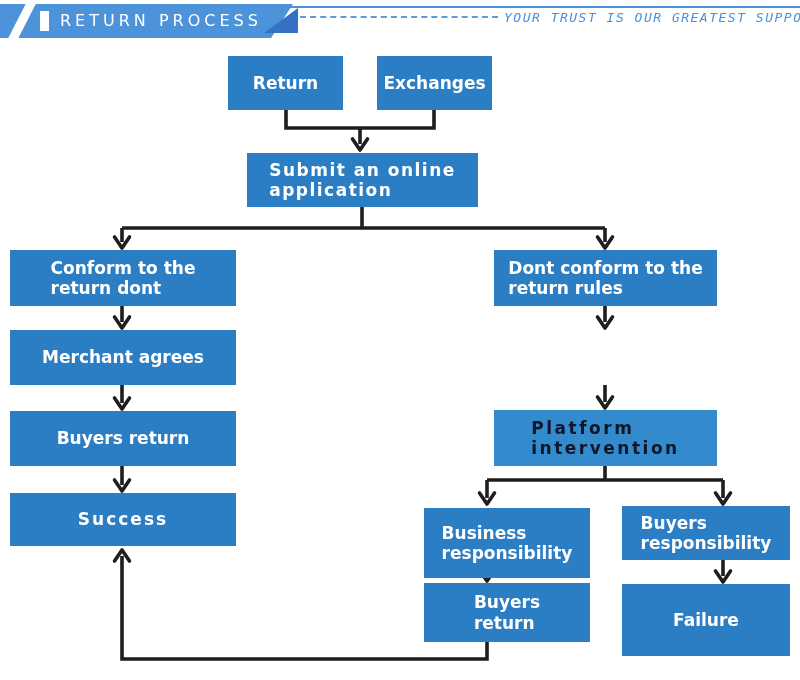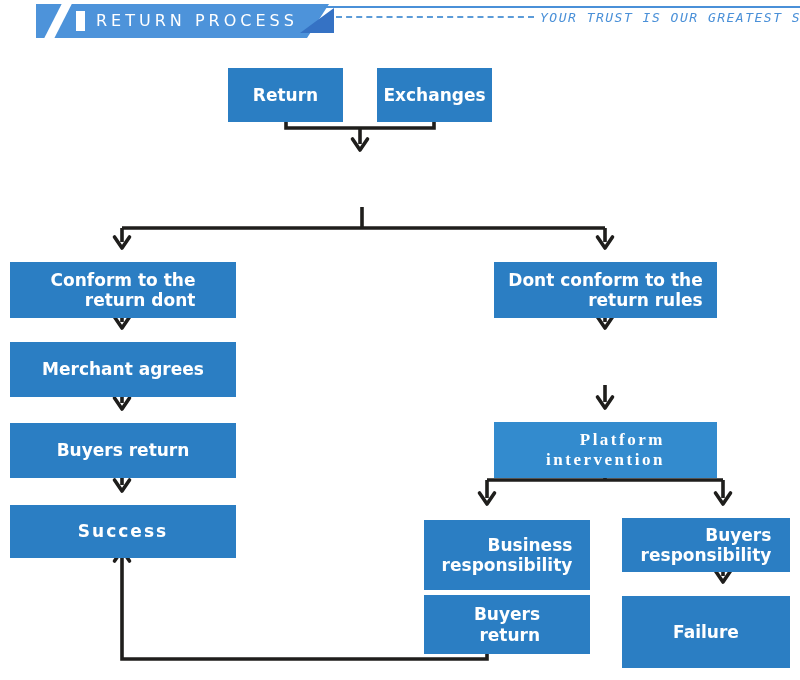--- a/index.html
+++ b/index.html
@@ -2,21 +2,21 @@
 <html><head>
 <meta charset="utf-8">
 <style>
   html,body{margin:0;padding:0;background:#fff;}
   .page{
     position:relative;width:800px;height:680px;background:#ffffff;
     overflow:hidden;font-family:"DejaVu Sans",sans-serif;
   }
 
   
-  .header{position:absolute;left:0;top:0;width:732px;height:46px;margin-left:36px;}
+  .header{position:absolute;left:0;top:0;width:732px;height:46px;}
   .ribbon{
     position:absolute;left:0;top:4px;width:293px;height:34px;
     background:#4d93da;
     clip-path:polygon(0 0,100% 0,92.5% 100%,0 100%);
   }
   .ribbon-slash{
     position:absolute;left:16px;top:-8px;width:9px;height:56px;
     background:#ffffff;transform:rotate(27deg);
   }
   .ribbon-fold{
@@ -49,26 +49,26 @@
   .connectors{position:absolute;left:0;top:0;width:800px;height:680px;z-index:1;}
   .connectors path, .connectors polyline{
     fill:none;stroke:#1f1e1c;stroke-width:3.6;
   }
   .connectors polyline{stroke-linecap:round;stroke-linejoin:round;}
 
   .node{
     position:absolute;z-index:2;
     background:#2b7ec3;color:#ffffff;
     display:flex;align-items:center;justify-content:center;
-    text-align:right;font-weight:bold;font-size:17px;line-height:1.18;margin-top:12px;
+    text-align:left;font-weight:bold;font-size:17px;line-height:1.18;
   }
   .node span{white-space:pre-line;}
   .node.ls1 span{letter-spacing:1.5px;}
   .node.ls2 span{letter-spacing:2px;}
-  .node.platform{background:#338bce;color:#ffffff;font-family:Liberation Serif, serif;}
+  .node.platform{background:#338bce;color:#0f172a;}
   .node.platform span{letter-spacing:2.5px;}
 </style>
 </head>
 <body>
 
 <div class="page">
 
   <div class="header">
     <div class="ribbon">
       <div class="ribbon-slash"></div>
@@ -115,20 +115,24 @@
     <path d="M487 642 L487 659 L122 659 L122 556"></path>
     <polyline points="114.5,561 122,550 129.5,561"></polyline>
   </svg>
 
   <div class="node" style="left:228px;top:56px;width:115px;height:54px">
     <span>Return</span>
   </div>
   <div class="node" style="left:377px;top:56px;width:115px;height:54px">
     <span>Exchanges</span>
   </div>
+  <div class="node ls1" style="left:247px;top:153px;width:231px;height:54px">
+    <span>Submit an online
+application</span>
+  </div>
 
   <div class="node" style="left:10px;top:250px;width:226px;height:56px">
     <span>Conform to the
 return dont</span>
   </div>
   <div class="node" style="left:10px;top:330px;width:226px;height:55px">
     <span>Merchant agrees</span>
   </div>
   <div class="node" style="left:10px;top:411px;width:226px;height:55px">
     <span>Buyers return</span>

